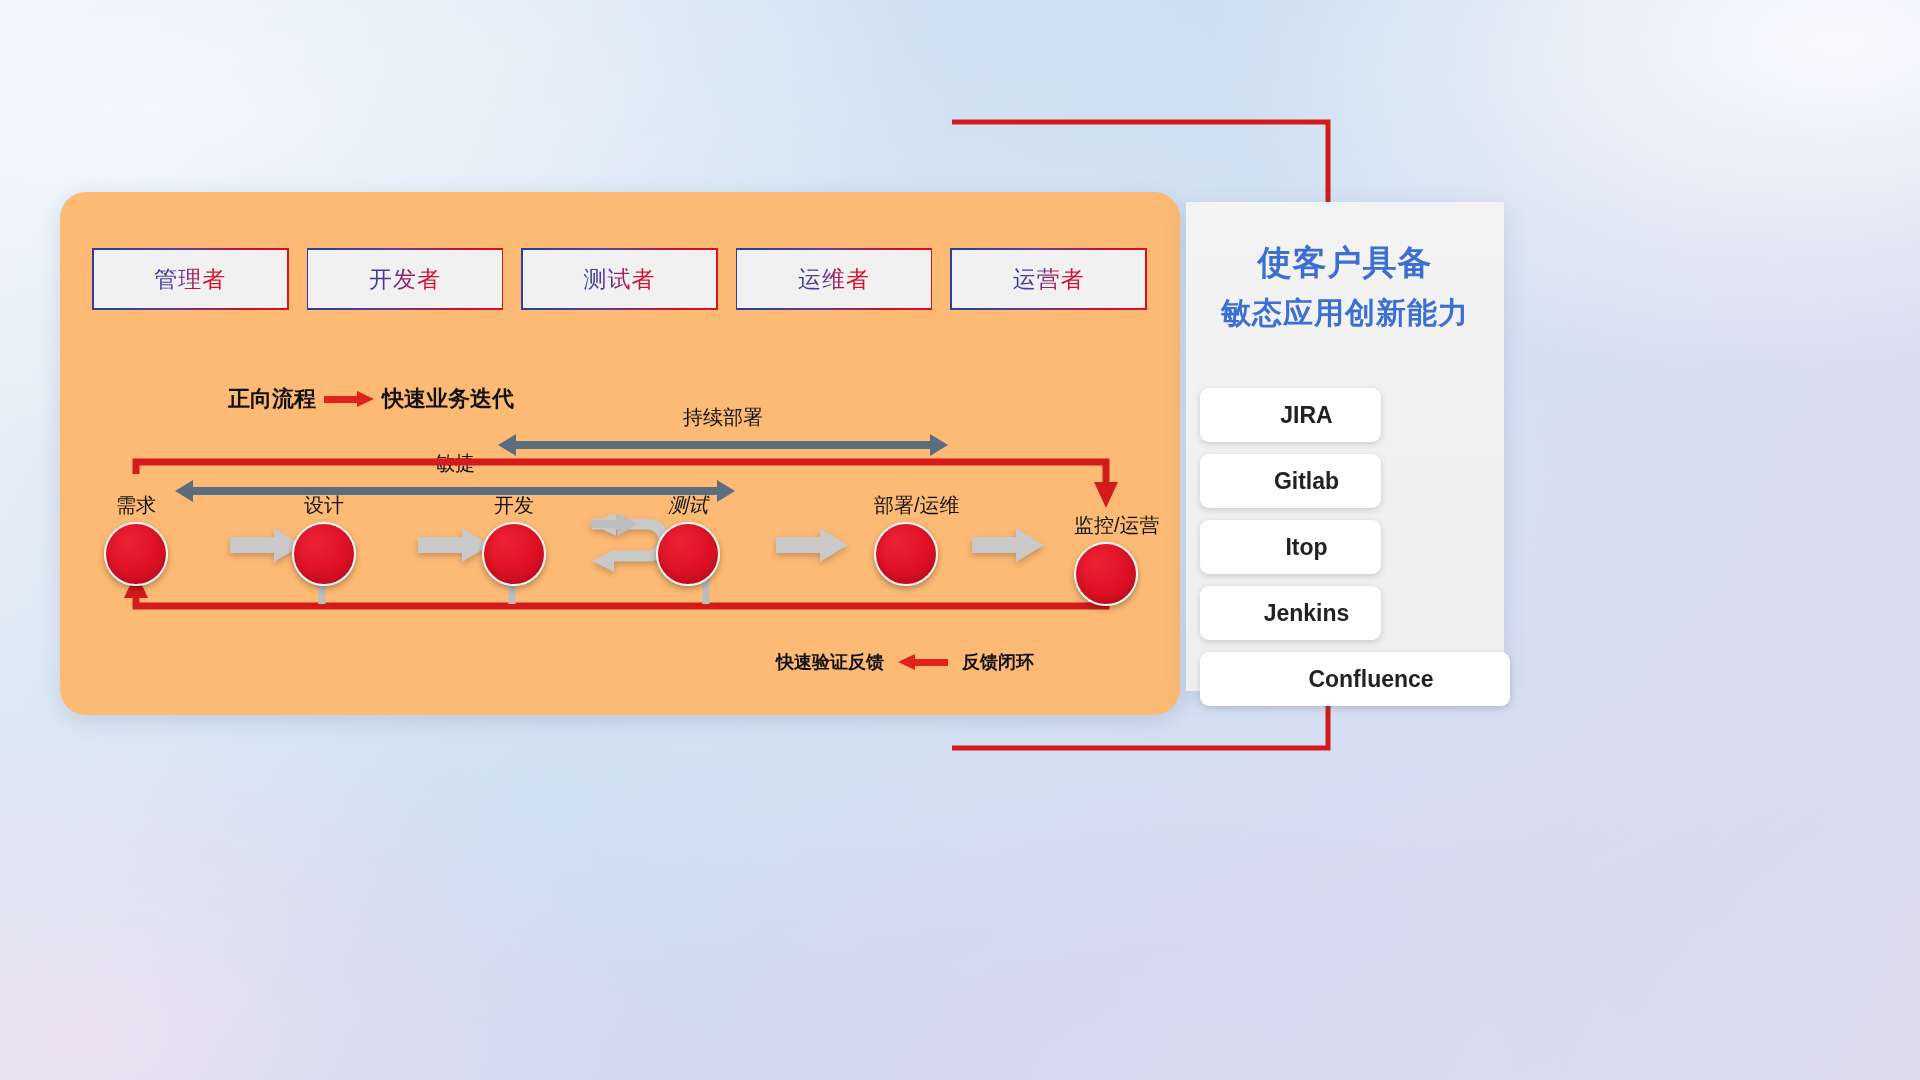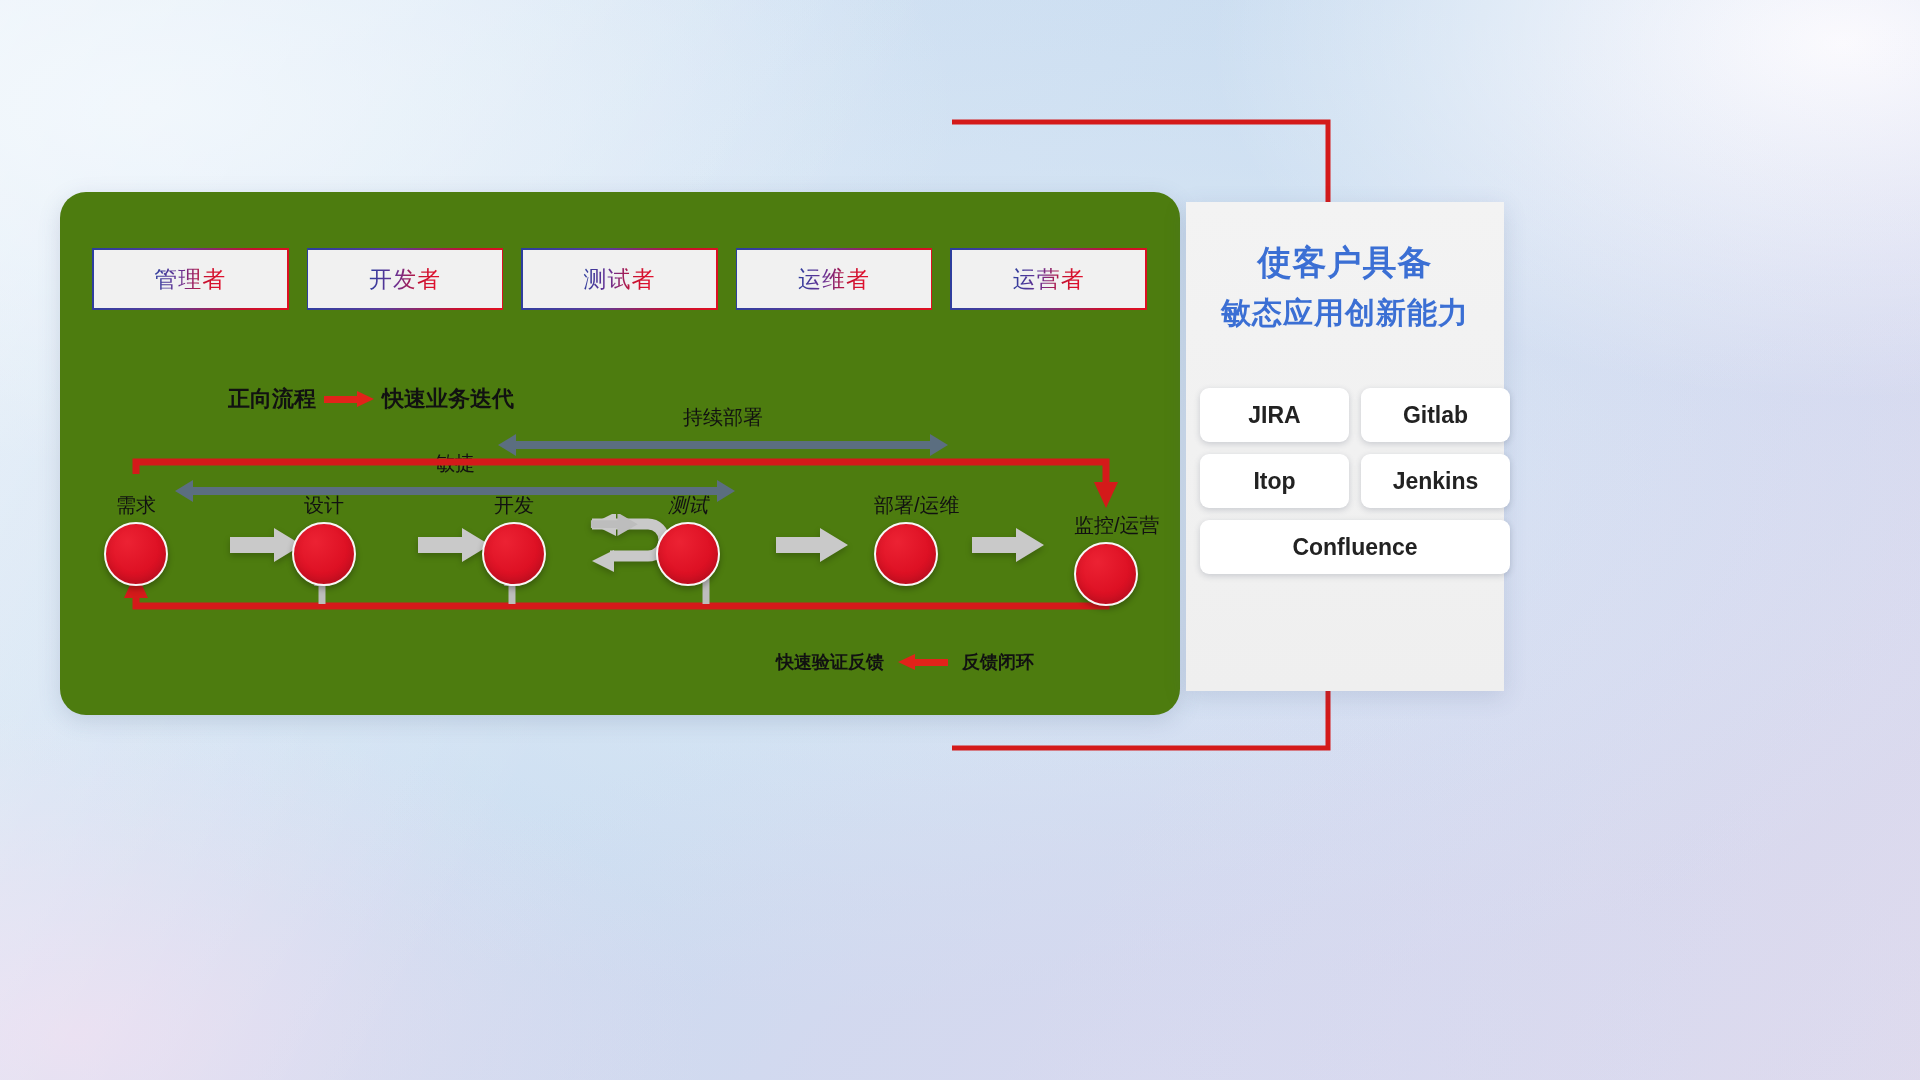--- a/index.html
+++ b/index.html
@@ -20,21 +20,21 @@
   }
   #bg:after{content:"";position:absolute;inset:0;
     background:linear-gradient(118deg, rgba(255,255,255,.45) 0%, rgba(255,255,255,0) 38%,
               rgba(255,255,255,0) 62%, rgba(232,226,244,.35) 100%);}
 
   
   #loop{position:absolute;left:940px;top:110px;width:400px;height:650px;}
 
   
   #card{position:absolute;left:60px;top:192px;width:1120px;height:523px;
-        background:#4d7c0f;border-radius:26px;box-shadow:0 6px 22px rgba(70,90,130,.18);}
+        background:#fdba74;border-radius:26px;box-shadow:0 6px 22px rgba(70,90,130,.18);}
 
   
   #roles{position:absolute;left:32px;top:56px;width:1055px;height:62px;display:flex;gap:18px;}
   .role{flex:1;position:relative;background:#f1f1f1;display:flex;align-items:center;
         justify-content:center;}
   .role .rb{position:absolute;inset:0;padding:1.6px;
         background:linear-gradient(100deg,#2b3e9e 0%,#5a3d9a 42%,#c8102e 78%,#e01020 100%);
         -webkit-mask:linear-gradient(#000 0 0) content-box,linear-gradient(#000 0 0);
         -webkit-mask-composite:xor;mask-composite:exclude;pointer-events:none;}
   .role span{position:relative;font-size:23px;font-weight:500;letter-spacing:1px;
@@ -92,21 +92,21 @@
   #panel{position:absolute;left:1186px;top:202px;width:318px;height:489px;
         background:linear-gradient(180deg,#f3f3f3 0%,#efefef 100%);
         box-shadow:0 6px 22px rgba(70,90,130,.16);}
   #panel h1{margin:0;padding:36px 0 0;text-align:center;color:#3b6fd4;
         font-size:34px;font-weight:bold;line-height:1.45;letter-spacing:1px;}
   #panel h1 .l2{font-size:30px;}
   #tools{position:absolute;left:14px;top:186px;width:310px;
         display:flex;flex-wrap:wrap;gap:12px;}
   .tool{background:#fff;border-radius:9px;height:54px;display:flex;align-items:center;
         justify-content:center;font-size:23px;font-weight:bold;color:#222;
-        box-shadow:0 2px 6px rgba(60,70,90,.22);}
+        box-shadow:0 2px 6px rgba(60,70,90,.22);padding-left:32px;}
   .tool.half{width:149px;}
   .tool.full{width:310px;}
 </style>
 </head>
 <body>
 
 <div id="bg"></div>
 
 <svg id="loop" viewBox="0 0 400 650">
   <path d="M12,12 H388 V638 H12" fill="none" stroke="#d41a1a" stroke-width="5"></path>

